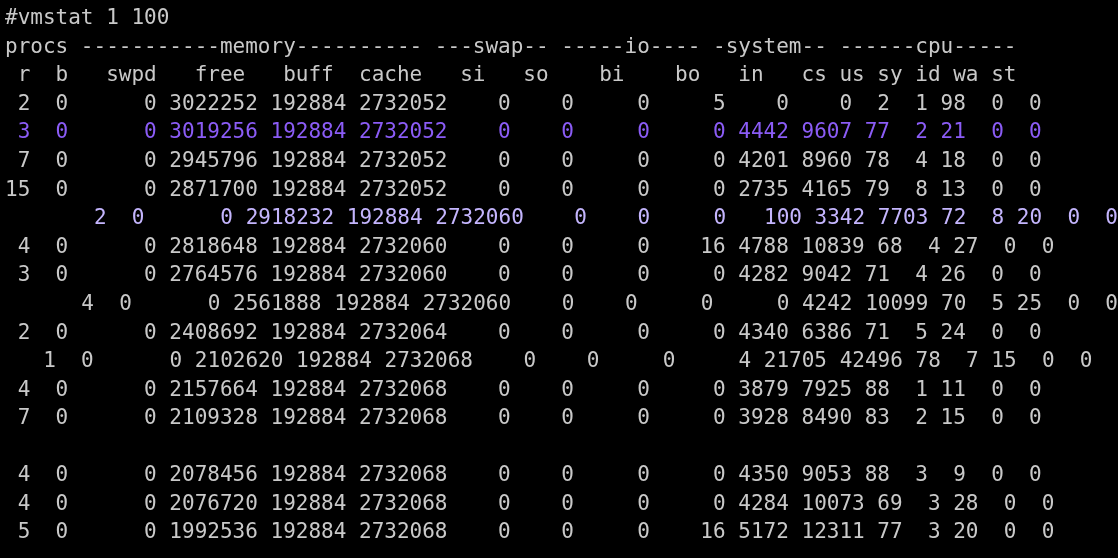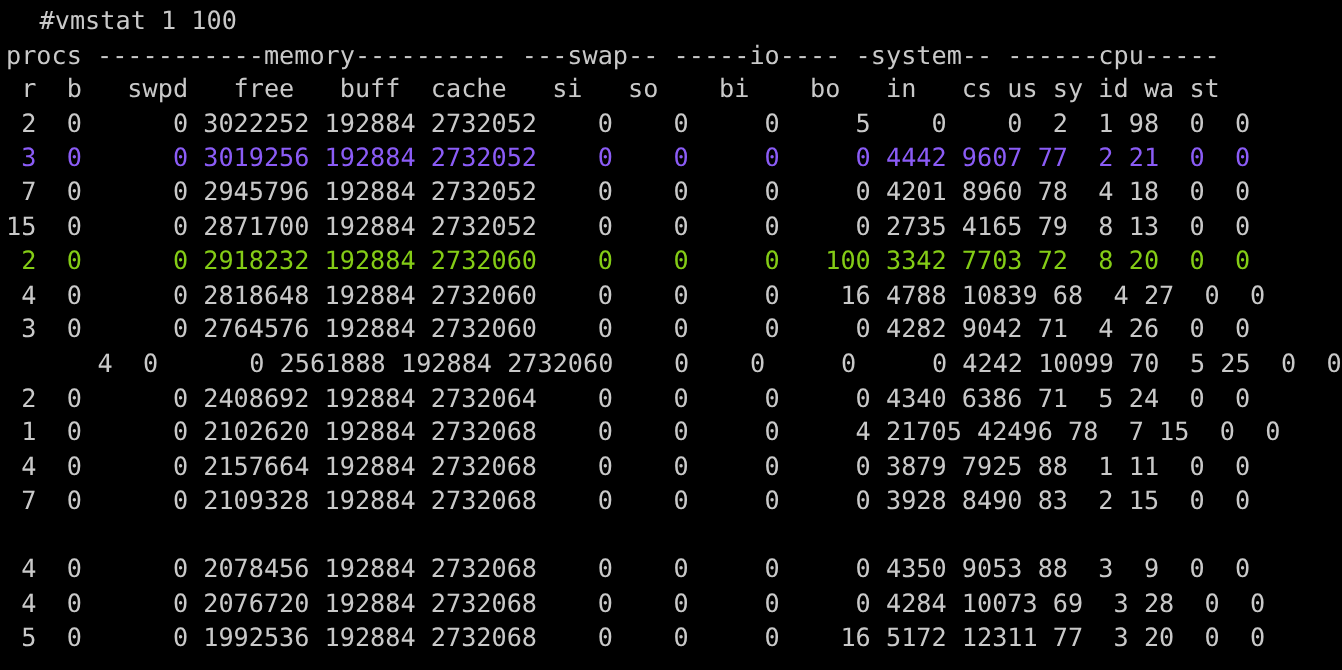--- a/index.html
+++ b/index.html
@@ -25,33 +25,33 @@
     height: 28.6px;
     color: #c9c9c9;
     font-weight: normal;
     letter-spacing: 0;
   }
 </style>
 </head>
 <body style="background: rgb(0, 0, 0);">
 
 <div class="terminal" style="background: rgb(0, 0, 0);">
-  <div class="line" style="color: rgb(201, 201, 201); margin-left: 28px;">#vmstat 1 100</div>
+  <div class="line" style="color: rgb(201, 201, 201);">#vmstat 1 100</div>
   <div class="line" style="color: rgb(201, 201, 201);">procs -----------memory---------- ---swap-- -----io---- -system-- ------cpu-----</div>
   <div class="line" style="color: rgb(201, 201, 201);"> r  b   swpd   free   buff  cache   si   so    bi    bo   in   cs us sy id wa st</div>
   <div id="vmstat-rows">
       <div class="line" style="color: rgb(201, 201, 201);"> 2  0      0 3022252 192884 2732052    0    0     0     5    0    0  2  1 98  0  0</div>
       <div class="line" style="color: #8b5cf6;"> 3  0      0 3019256 192884 2732052    0    0     0     0 4442 9607 77  2 21  0  0</div>
       <div class="line" style="color: rgb(201, 201, 201);"> 7  0      0 2945796 192884 2732052    0    0     0     0 4201 8960 78  4 18  0  0</div>
       <div class="line" style="color: rgb(201, 201, 201);">15  0      0 2871700 192884 2732052    0    0     0     0 2735 4165 79  8 13  0  0</div>
-      <div class="line" style="color: #84cc16;"> 2  0      0 2918232 192884 2732060    0    0     0   100 3342 7703 72  8 20  0  0</div>
+      <div class="line" style="color: #c4b5fd; text-align: right;"> 2  0      0 2918232 192884 2732060    0    0     0   100 3342 7703 72  8 20  0  0</div>
       <div class="line" style="color: rgb(201, 201, 201);"> 4  0      0 2818648 192884 2732060    0    0     0    16 4788 10839 68  4 27  0  0</div>
       <div class="line" style="color: rgb(201, 201, 201);"> 3  0      0 2764576 192884 2732060    0    0     0     0 4282 9042 71  4 26  0  0</div>
       <div class="line" style="color: rgb(201, 201, 201); text-align: right;"> 4  0      0 2561888 192884 2732060    0    0     0     0 4242 10099 70  5 25  0  0</div>
       <div class="line" style="color: rgb(201, 201, 201);"> 2  0      0 2408692 192884 2732064    0    0     0     0 4340 6386 71  5 24  0  0</div>
-      <div class="line" style="color: rgb(201, 201, 201);"> 1  0      0 2102620 192884 2732068    0    0     0     4 21705 42496 78  7 15  0  0</div>
+      <div class="line" style="color: rgb(201, 201, 201); text-align: center;"> 1  0      0 2102620 192884 2732068    0    0     0     4 21705 42496 78  7 15  0  0</div>
       <div class="line" style="color: rgb(201, 201, 201);"> 4  0      0 2157664 192884 2732068    0    0     0     0 3879 7925 88  1 11  0  0</div>
       <div class="line" style="color: rgb(201, 201, 201);"> 7  0      0 2109328 192884 2732068    0    0     0     0 3928 8490 83  2 15  0  0</div>
       <div class="line" style="color: rgb(201, 201, 201); margin-top: 28px;"> 4  0      0 2078456 192884 2732068    0    0     0     0 4350 9053 88  3  9  0  0</div>
       <div class="line" style="color: rgb(201, 201, 201);"> 4  0      0 2076720 192884 2732068    0    0     0     0 4284 10073 69  3 28  0  0</div>
       <div class="line" style="color: rgb(201, 201, 201);"> 5  0      0 1992536 192884 2732068    0    0     0    16 5172 12311 77  3 20  0  0</div>
     </div>
 </div>
 
 </body></html>

